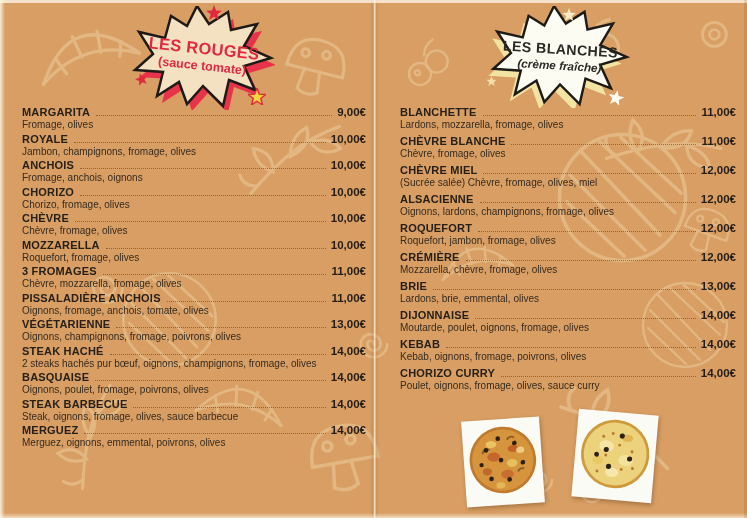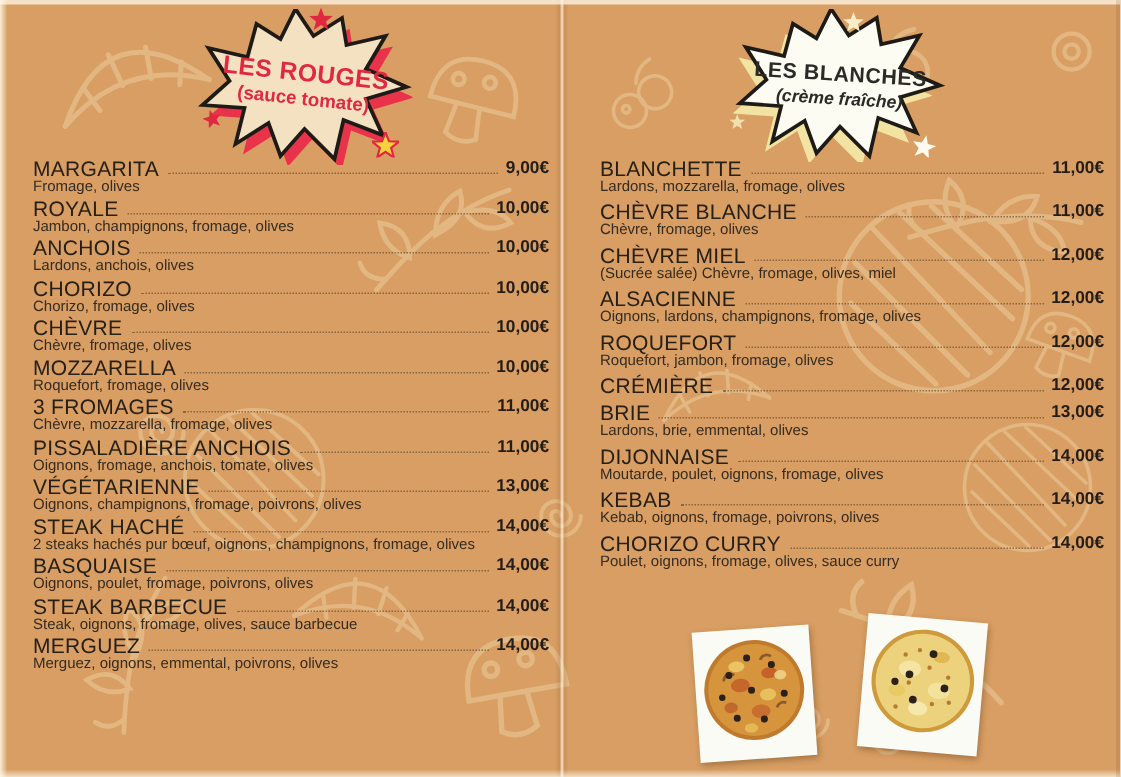--- a/index.html
+++ b/index.html
@@ -29,21 +29,21 @@
   .badge .title{font-weight:bold;}
   
   .star{position:absolute;}
   
   .menu-list{position:absolute;}
   .menu-list-left{left:22px;top:106px;width:344px;}
   .menu-list-right{left:400px;top:106px;width:336px;}
   .menu-item{margin-bottom:2px;}
   .menu-list-right .menu-item{margin-bottom:4.5px;}
   .item-line1{display:flex;align-items:flex-end;}
-  .item-name{font-weight:normal;font-size:14px;line-height:13px;letter-spacing:.2px;white-space:nowrap;color:#272019;}
+  .item-name{font-weight:bold;font-size:11px;line-height:13px;letter-spacing:.2px;white-space:nowrap;color:#272019;}
   .leader{flex:1;border-bottom:1.5px dotted rgba(73,55,36,.55);margin:0 5px 3px 6px;min-width:12px;}
   .item-price{font-weight:bold;font-size:11.5px;line-height:13px;white-space:nowrap;color:#241d17;}
   .item-ing{font-size:10px;line-height:11.5px;color:#352b20;}
   
   .photo{position:absolute;background:#fbfbf6;padding:3px;box-shadow:1px 2px 4px rgba(88,52,18,.4);}
   .photo-left{left:464px;top:419px;transform:rotate(-4deg);}
   .photo-right{left:575px;top:412px;transform:rotate(5deg);}
 </style>
 </head>
 <body>
@@ -152,21 +152,21 @@
     </div>
     <div class="item-ing">Jambon, champignons, fromage, olives</div>
   </div>
 
   <div class="menu-item">
     <div class="item-line1">
       <span class="item-name">ANCHOIS</span>
       <span class="leader"></span>
       <span class="item-price">10,00€</span>
     </div>
-    <div class="item-ing">Lardons, anchois, olives</div>
+    <div class="item-ing">Fromage, anchois, oignons</div>
   </div>
 
   <div class="menu-item">
     <div class="item-line1">
       <span class="item-name">CHORIZO</span>
       <span class="leader"></span>
       <span class="item-price">10,00€</span>
     </div>
     <div class="item-ing">Chorizo, fromage, olives</div>
   </div>
@@ -320,20 +320,21 @@
     </div>
     <div class="item-ing">Roquefort, jambon, fromage, olives</div>
   </div>
 
   <div class="menu-item">
     <div class="item-line1">
       <span class="item-name">CRÉMIÈRE</span>
       <span class="leader"></span>
       <span class="item-price">12,00€</span>
     </div>
+    <div class="item-ing">Mozzarella, chèvre, fromage, olives</div>
   </div>
 
   <div class="menu-item">
     <div class="item-line1">
       <span class="item-name">BRIE</span>
       <span class="leader"></span>
       <span class="item-price">13,00€</span>
     </div>
     <div class="item-ing">Lardons, brie, emmental, olives</div>
   </div>

